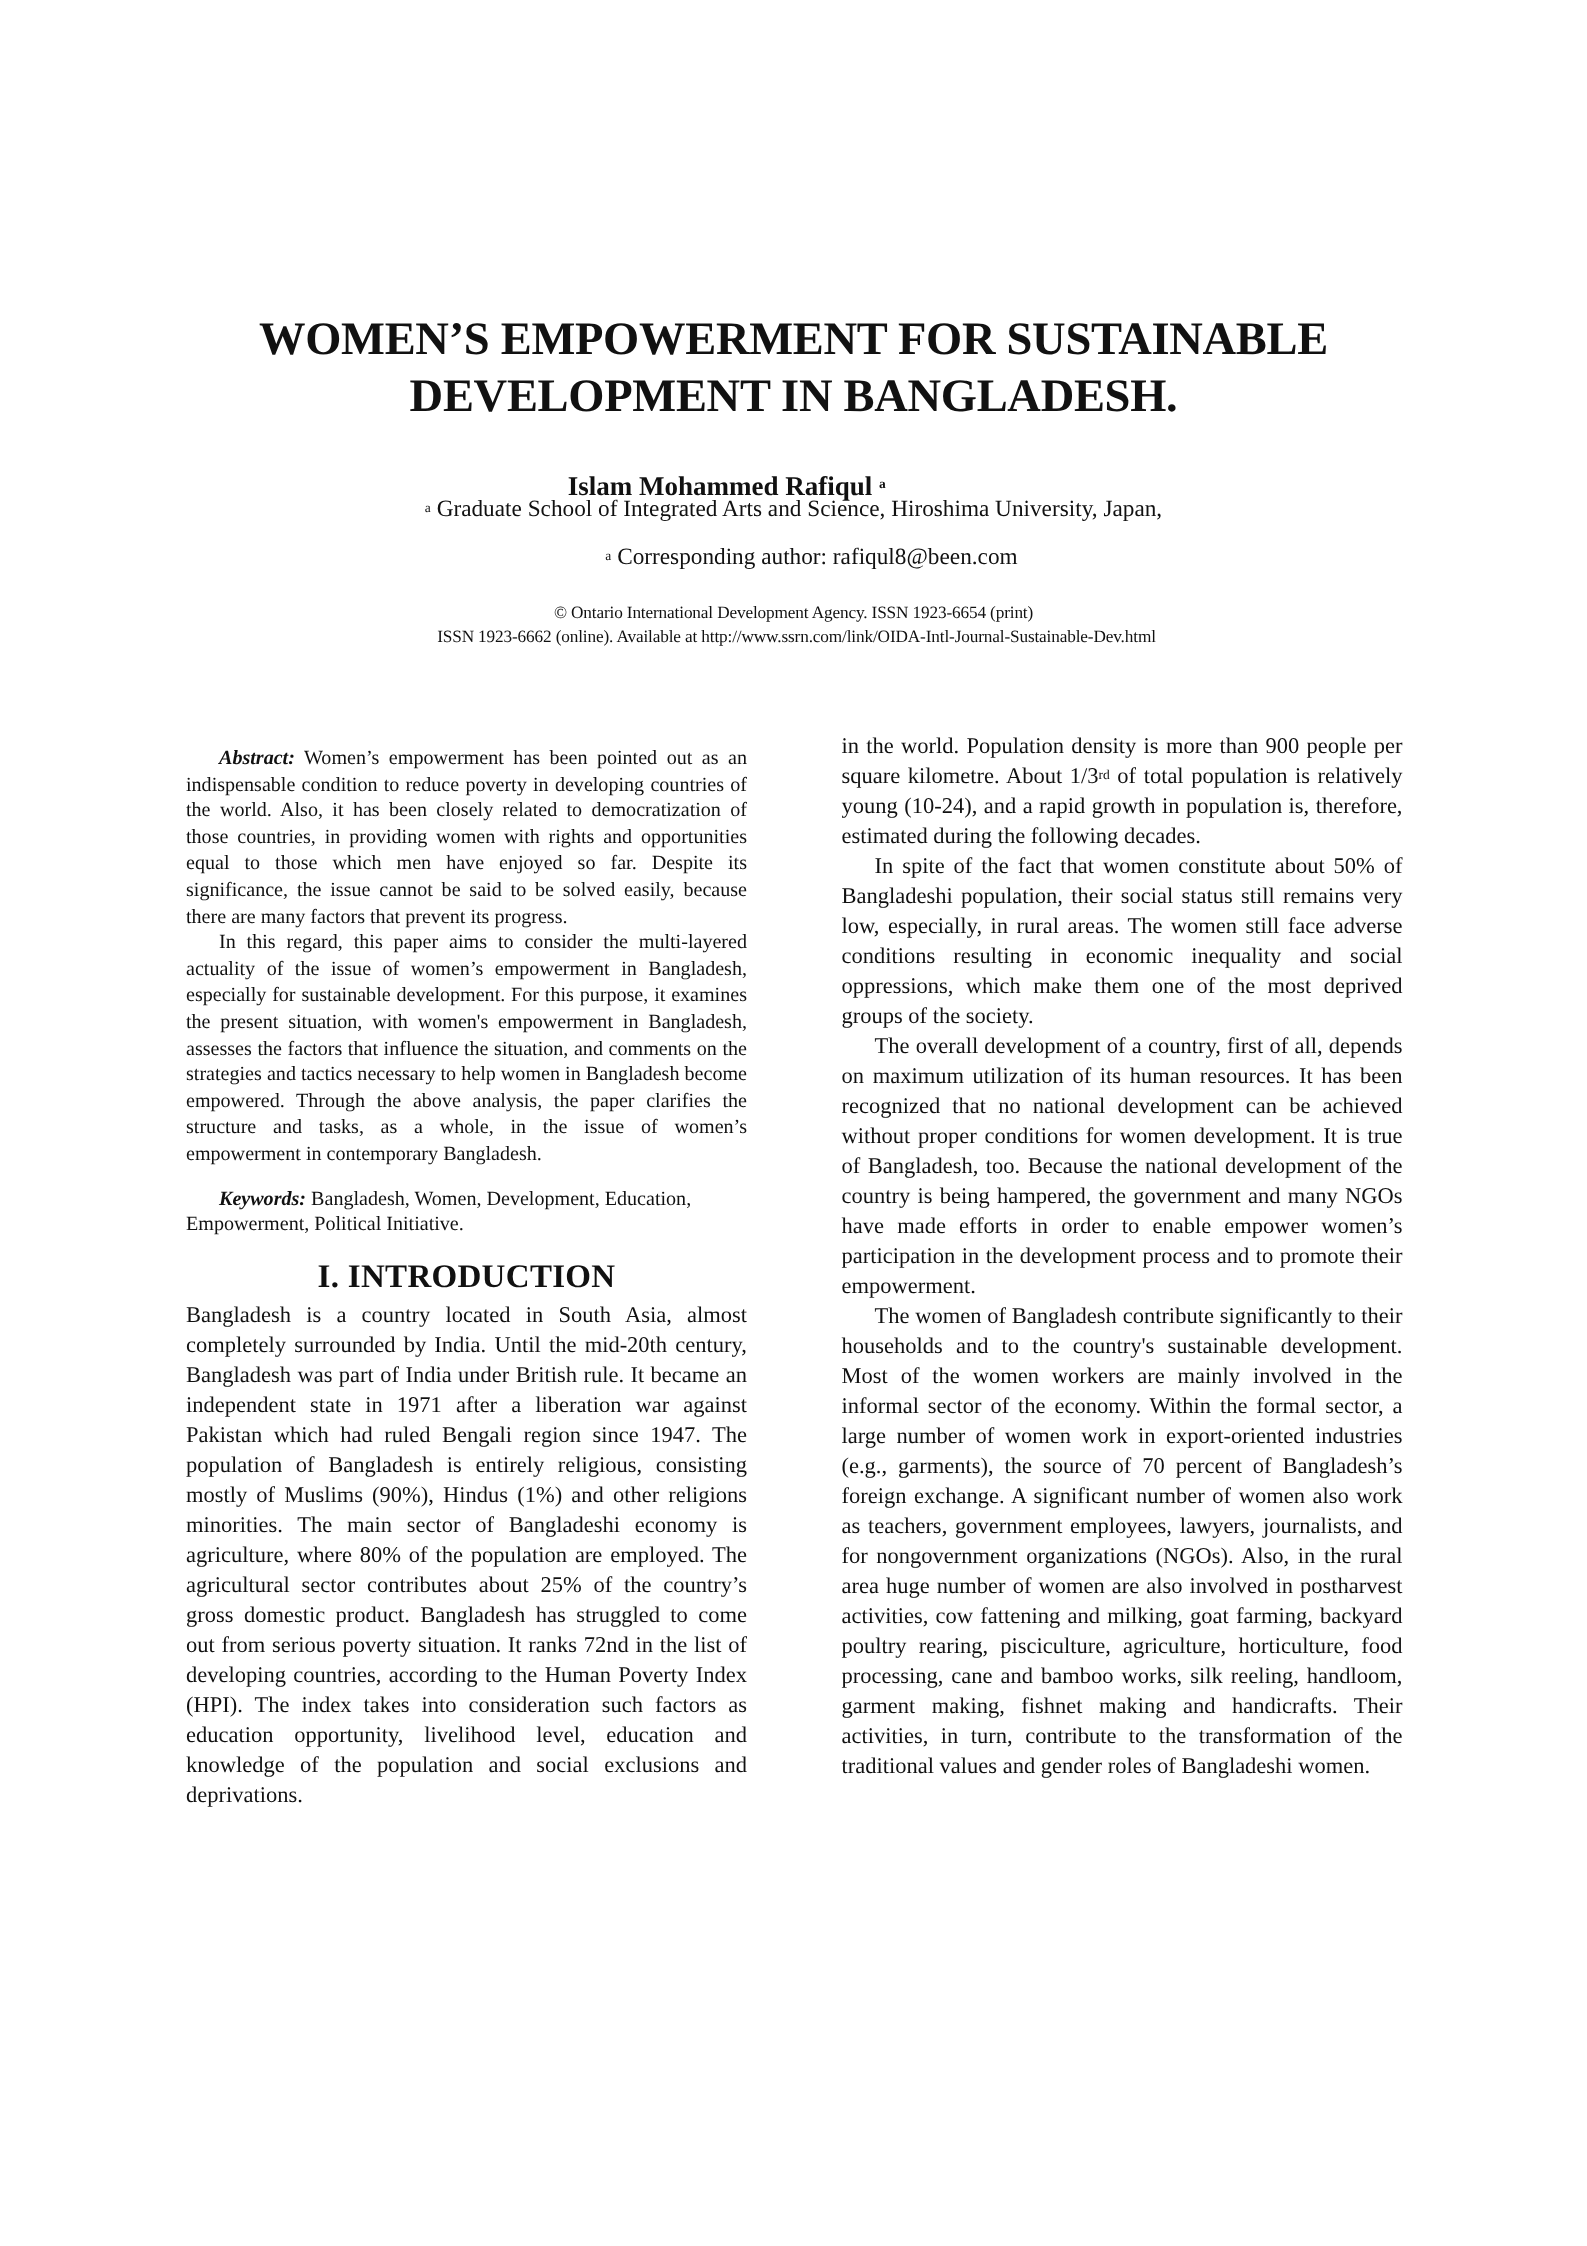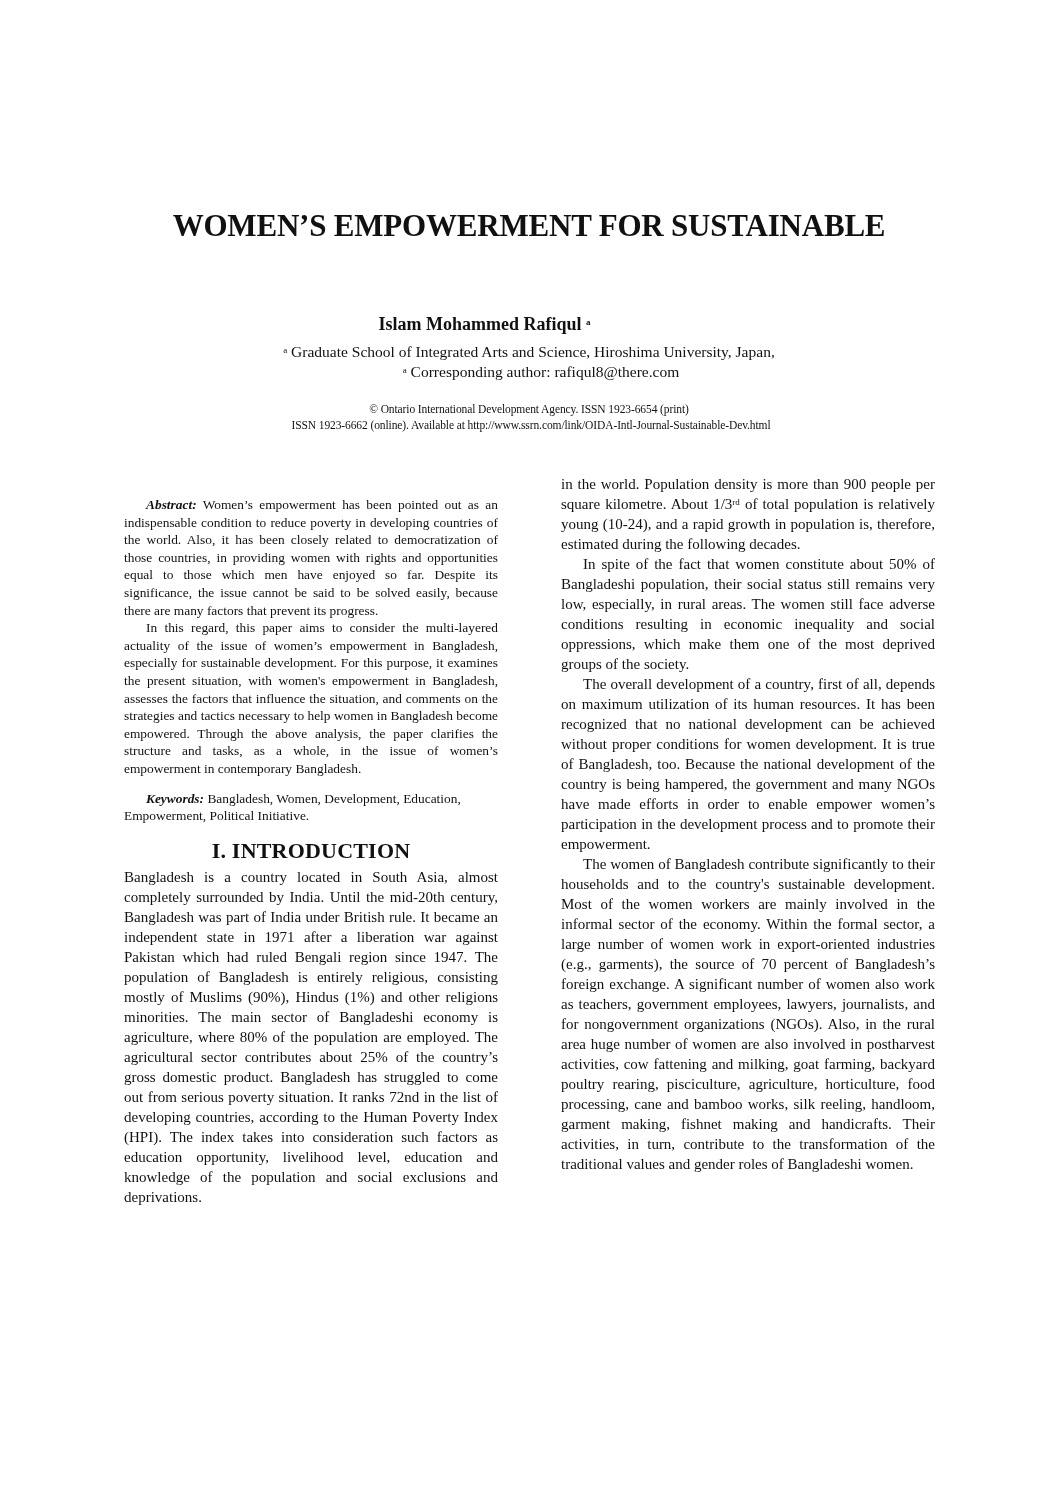--- a/index.html
+++ b/index.html
@@ -14,65 +14,66 @@
   }
   .author {
     position: absolute; left: 0; width: 969px; top: 313px;
     text-align: center; font-weight: bold; font-size: 18px; line-height: 22px;
   }
   .author sup, .aff sup { font-size: 9px; vertical-align: top; position: relative; top: -2px; }
   .aff {
     position: absolute; left: 0; width: 1058px; text-align: center;
     font-size: 15.5px; line-height: 20px;
   }
-  .aff1 { top: 342px; text-align: center; }
+  .aff1 { top: 330px; text-align: center; }
   .aff2 { top: 362px; left: 12px; }
   .copy {
     position: absolute; left: 0; width: 1058px; text-align: center;
     font-size: 11.5px; line-height: 15px; letter-spacing: -0.1px;
   }
   .copy1 { top: 402px; }
   .copy2 { top: 418px; left: 2px; }
   .col {
     position: absolute; width: 374px;
     font-size: 15px; line-height: 20px; text-align: justify;
   }
   .col-left { left: 124px; top: 496px; }
-  .col-right { left: 561px; top: 474px; }
+  .col-right { left: 561px; top: 488px; }
   .abs { font-size: 13.4px; line-height: 17.6px; }
   p { margin: 0; text-indent: 22px; }
   p.noind { text-indent: 0; }
   .bi { font-weight: bold; font-style: italic; }
   .kw { margin-top: 12px; font-size: 13.4px; line-height: 17.6px; text-align: left; }
   h2 {
     margin: 16px 0 6px 0; text-align: center; font-size: 22px; font-weight: bold;
     line-height: 20px; letter-spacing: 0.2px;
   }
   .col-right h2 { margin: 20px 0 8px 0; }
   .sup { font-size: 9px; vertical-align: top; position: relative; top: -2px; }
 </style>
 </head>
 <body>
 
 <div class="title">
   <div>WOMEN’S EMPOWERMENT FOR SUSTAINABLE</div>
+  <div>DEVELOPMENT IN BANGLADESH.</div>
 </div>
 
 <div class="author">
   <span>Islam Mohammed Rafiqul</span>
   <sup>a</sup>
 </div>
 
 <div class="aff aff1">
   <sup>a</sup>
   <span>Graduate School of Integrated Arts and Science, Hiroshima University, Japan,</span>
 </div>
 <div class="aff aff2">
   <sup>a</sup>
-  <span>Corresponding author:  rafiqul8@there.com</span>
+  <span>Corresponding author:  rafiqul8@been.com</span>
 </div>
 
 <div class="copy copy1">© Ontario International Development Agency. ISSN 1923-6654 (print)</div>
 <div class="copy copy2">ISSN 1923-6662 (online). Available at http://www.ssrn.com/link/OIDA-Intl-Journal-Sustainable-Dev.html</div>
 
 <div class="col col-left">
   <div class="abs">
     <p><span class="bi">Abstract:</span><span> Women’s empowerment has been pointed out as an indispensable condition to reduce poverty in developing countries of the world. Also, it has been closely related to democratization of those countries, in providing women with rights and opportunities equal to those which men have enjoyed so far. Despite its significance, the issue cannot be said to be solved easily, because there are many factors that prevent its progress.</span></p>
     <p>In this regard, this paper aims to consider the multi-layered actuality of the issue of women’s empowerment in Bangladesh, especially for sustainable development. For this purpose, it examines the present situation, with women's empowerment in Bangladesh, assesses the factors that influence the situation, and comments on the strategies and tactics necessary to help women in Bangladesh become empowered. Through the above analysis, the paper clarifies the structure and tasks, as a whole, in the issue of women’s empowerment in contemporary Bangladesh.</p>
   </div>

